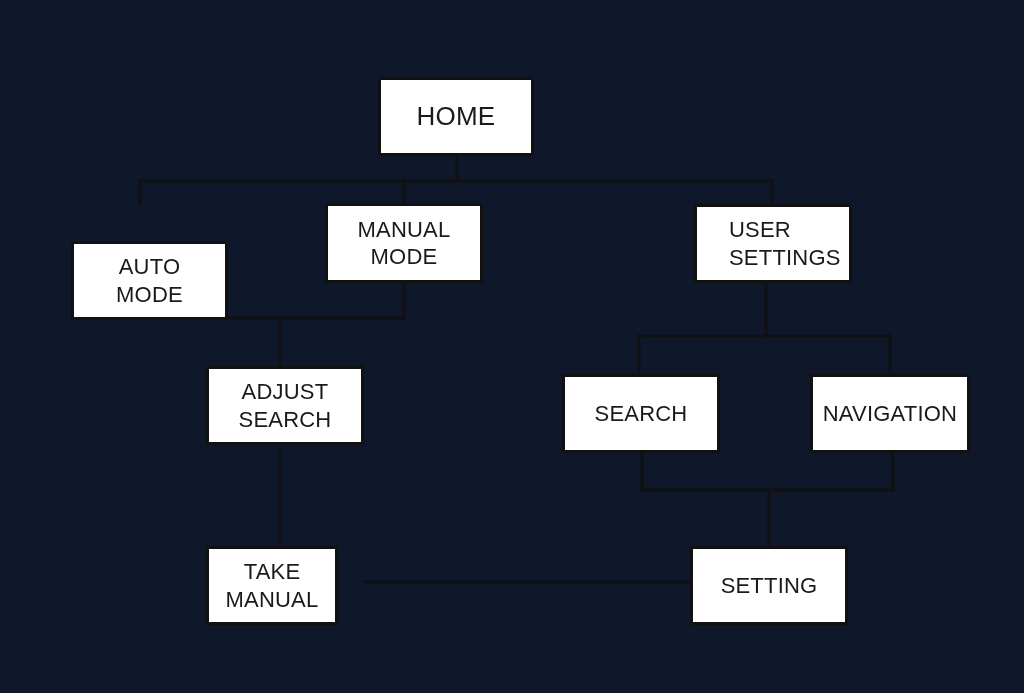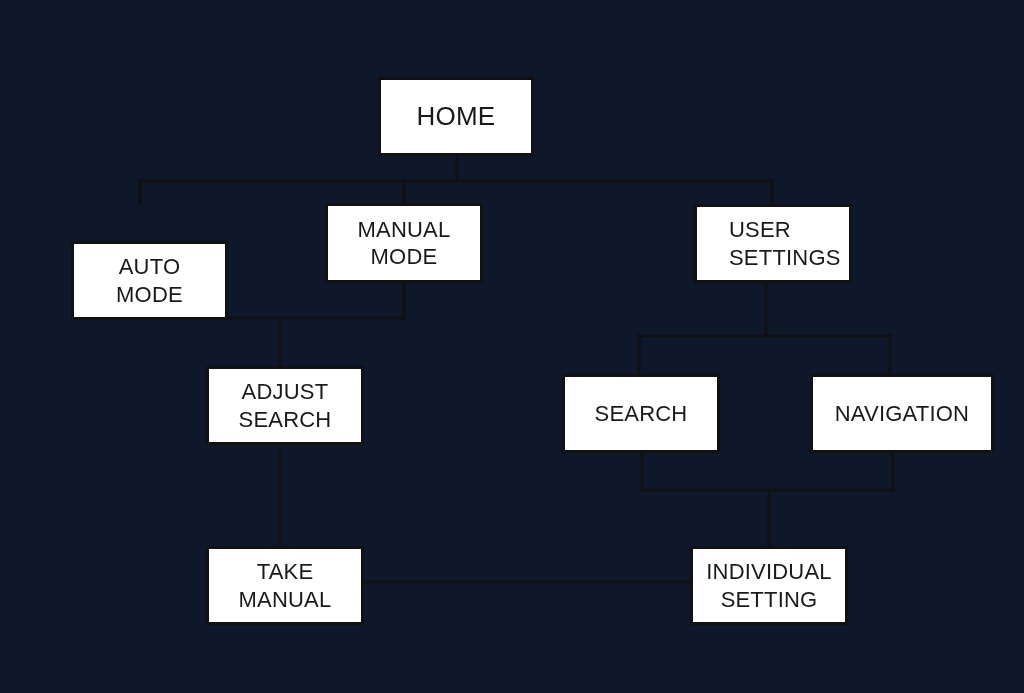--- a/index.html
+++ b/index.html
@@ -95,25 +95,24 @@
         <span class="ln">USER</span>
         <span class="ln">SETTINGS</span>
       </div>
       <div class="node" style="left: 206px; top: 366px; width: 158px; height: 79px; border-color: rgb(17, 17, 17); color: rgb(26, 26, 26);">
         <span class="ln">ADJUST</span>
         <span class="ln">SEARCH</span>
       </div>
       <div class="node" style="left: 562px; top: 374px; width: 158px; height: 79px; border-color: rgb(17, 17, 17); color: rgb(26, 26, 26);">
         <span class="ln">SEARCH</span>
       </div>
-      <div class="node" style="left: 810px; top: 374px; width: 184px; height: 79px; border-color: rgb(17, 17, 17); color: rgb(26, 26, 26);">
+      <div class="node" style="left: 810px; top: 374px; width: 160px; height: 79px; border-color: rgb(17, 17, 17); color: rgb(26, 26, 26);">
         <span class="ln">NAVIGATION</span>
       </div>
-      <div class="node" style="left: 206px; top: 546px; width: 158px; height: 79px; border-color: rgb(17, 17, 17); color: rgb(26, 26, 26);">
+      <div class="node" style="left: 206px; top: 546px; width: 132px; height: 79px; border-color: rgb(17, 17, 17); color: rgb(26, 26, 26);">
         <span class="ln">TAKE</span>
         <span class="ln">MANUAL</span>
       </div>
       <div class="node" style="left: 690px; top: 546px; width: 158px; height: 79px; border-color: rgb(17, 17, 17); color: rgb(26, 26, 26);">
-        <span class="ln">INDIVIDUAL</span>
         <span class="ln">SETTING</span>
       </div>
     </div>
 </div>
 
 </body></html>

